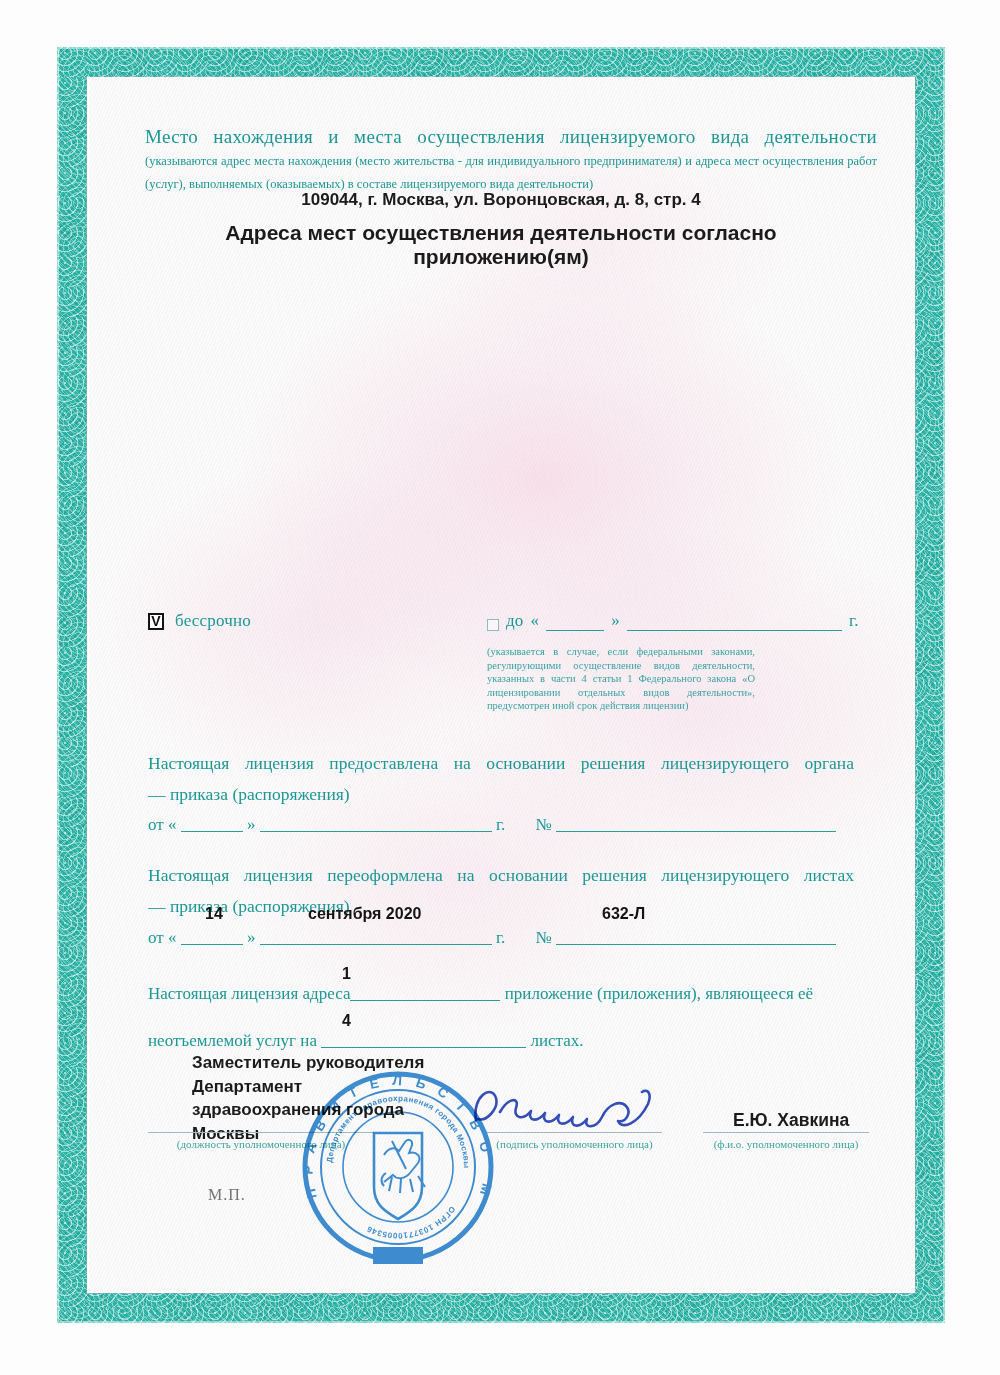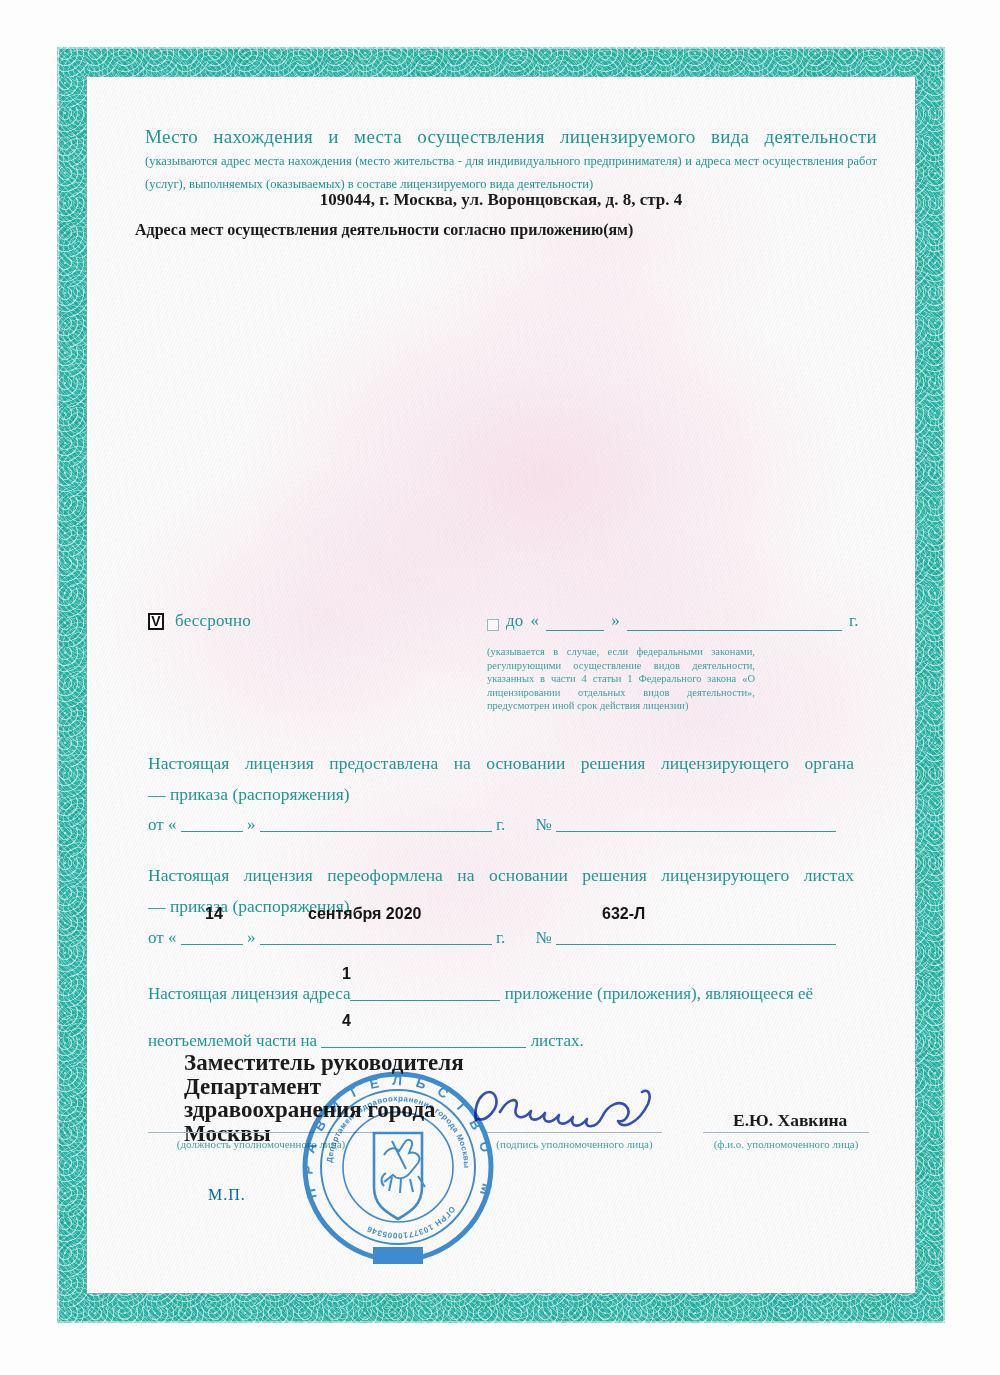--- a/index.html
+++ b/index.html
@@ -32,54 +32,54 @@
       #fdfafb;
     border:2px solid rgba(255,255,255,.95);
     box-shadow:0 0 0 1px rgba(187,160,198,.35);
   }
   .abs{position:absolute}
 
   .loc-block{left:145px;top:126px;width:732px;text-align:justify;color:#1d9794;line-height:22px}
   .loc-heading{font-size:19px;letter-spacing:.3px}
   .loc-note{font-size:12.5px}
 
-  .bold-black{font-family:Liberation Serif, serif;font-weight:700;color:#1b1b1b}
+  .bold-black{font-family:Liberation Sans, sans-serif;font-weight:700;color:#1b1b1b}
   .address-line{left:135px;top:190px;width:732px;text-align:center;font-size:17px}
-  .addresses-line{left:135px;top:221px;width:732px;font-size:16px}
+  .addresses-line{left:135px;top:221px;width:732px;text-align:center;font-size:21px}
 
   .form-text{font-size:17px;color:#1d9794;letter-spacing:.2px}
   .blank{display:inline-block;border-bottom:1px solid #2a9d99;height:15px;vertical-align:-2px}
   .w58{width:58px}.w62{width:62px}.w150{width:150px}.w205{width:205px}.w215{width:215px}.w232{width:232px}.w280{width:280px}
 
   .term-label{left:148px;top:585px}
   .term-row-left{left:148px;top:611px;display:flex;align-items:center;gap:11px}
   .checkbox-checked{display:inline-flex;width:16px;height:17px;border:2px solid #151515;align-items:center;justify-content:center;
     font-family:"Liberation Sans",sans-serif;font-weight:700;font-size:14px;color:#111;background:#fff}
   .term-row-right{left:487px;top:611px;display:flex;align-items:flex-end;gap:7px}
   .checkbox-empty{display:inline-block;width:12px;height:12px;border:1px solid #8fb9c6;background:rgba(255,255,255,.5)}
   .term-note{left:487px;top:645px;width:268px;font-size:10.5px;line-height:13.5px;color:#3ba3a0;text-align:justify}
 
   .par{left:148px;top:0;width:706px;font-size:17.5px;color:#1d9794;line-height:31px}
   .par .l1{text-align:justify;text-align-last:justify}
   .row-line{left:148px;font-size:17px;color:#1d9794;white-space:nowrap}
   .filled{font-family:"Liberation Sans",sans-serif;font-weight:700;font-size:16px;color:#141414;white-space:nowrap}
 
-  .position-block{left:184px;top:1051px;width:330px;font-size:23px;line-height:23.5px}
+  .position-block{left:192px;top:1051px;width:330px;font-size:17px;line-height:23.5px}
   .officer-name{left:733px;top:1110px;font-size:17.5px}
 
   .rule{border-bottom:1px solid #9fb9c3;height:1px}
   .rule-left{left:148px;top:1132px;width:226px}
   .rule-mid{left:487px;top:1132px;width:175px}
   .rule-right{left:703px;top:1132px;width:166px}
   .caption{font-size:11px;color:#3ba3a0;text-align:center}
   .cap-left{left:148px;top:1138px;width:226px}
   .cap-mid{left:487px;top:1138px;width:175px}
   .cap-right{left:703px;top:1138px;width:166px}
 
-  .mp{left:208px;top:1186px;font-size:16px;color:#0369a1;letter-spacing:1px}
+  .mp{left:208px;top:1186px;font-size:16px;color:#737373;letter-spacing:1px}
 
   .stamp{left:296px;top:1068px;width:204px;height:202px;color:#2e86d1;mix-blend-mode:multiply;opacity:.92}
   .stamp .ln{fill:none;stroke:currentColor}
   .stamp text{fill:currentColor;font-family:"Liberation Sans",sans-serif;font-weight:700}
   .sig{left:468px;top:1076px;width:212px;height:62px;mix-blend-mode:multiply}
 </style>
 </head>
 <body>
 
 <div class="page">
@@ -152,21 +152,21 @@
   </div>
 
   <div class="abs filled" style="left:342px;top:965px">1</div>
   <div class="abs row-line" style="top:984px">
     <span>Настоящая лицензия адреса</span><span class="blank w150"></span>
     <span>приложение (приложения), являющееся её</span>
   </div>
 
   <div class="abs filled" style="left:342px;top:1012px">4</div>
   <div class="abs row-line" style="top:1031px">
-    <span>неотъемлемой части на</span>
+    <span>неотъемлемой услуг на</span>
     <span class="blank w205"></span>
     <span>листах.</span>
   </div>
 
   <div class="abs position-block bold-black">
     <div>Заместитель руководителя</div>
     <div>Департамент</div>
     <div>здравоохранения города</div>
     <div>Москвы</div>
   </div>

